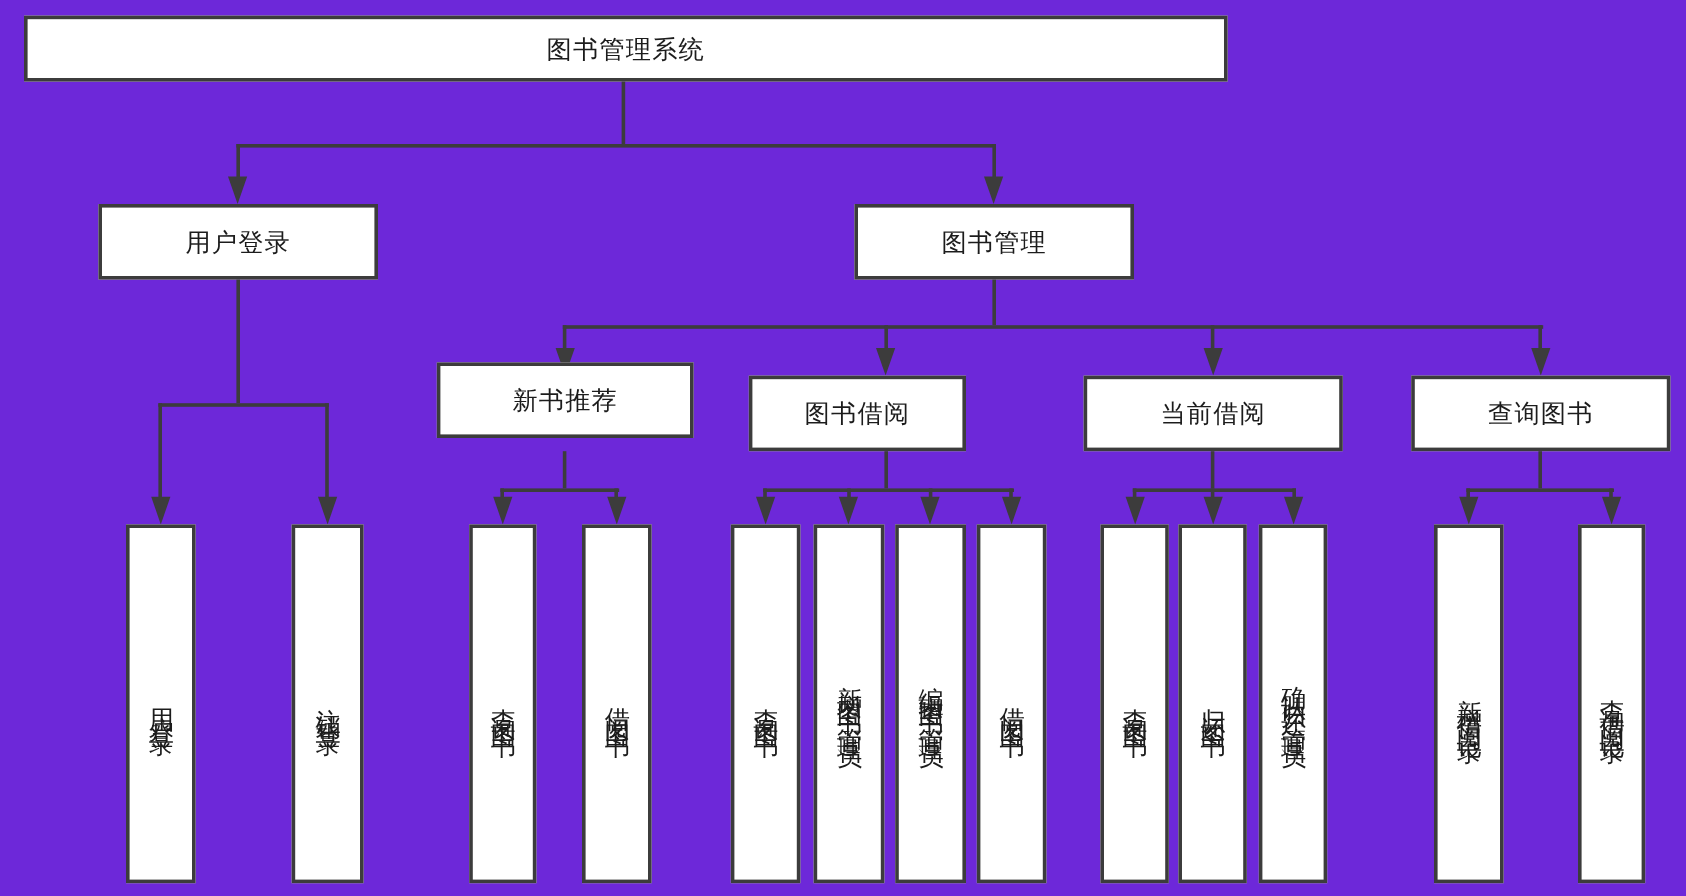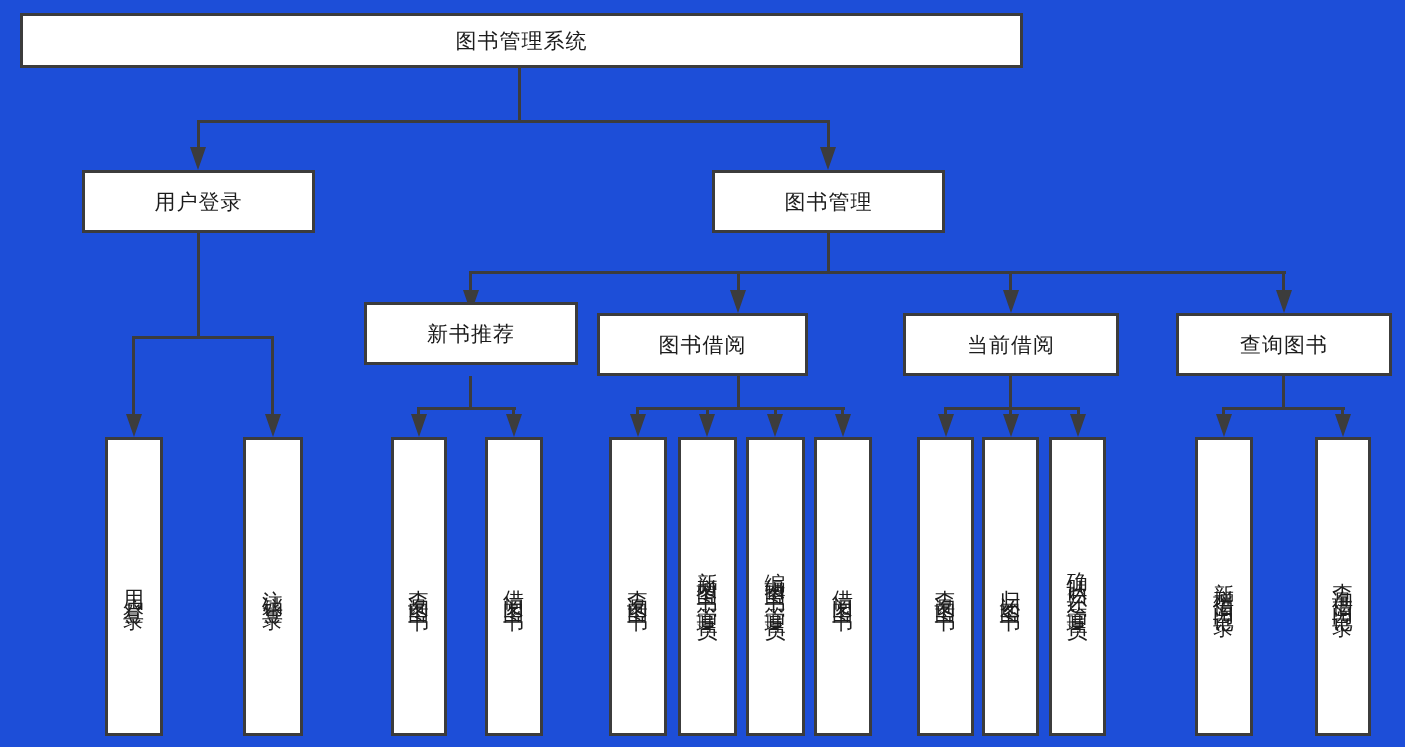--- a/index.html
+++ b/index.html
@@ -1,19 +1,19 @@
 <!DOCTYPE html>
 <html><head>
 <meta charset="utf-8">
 <style>
   html,body{margin:0;padding:0;background:#ffffff;}
   #stage{
     position:relative;
     width:1405px;height:747px;
-    background:#1d4ed8;
+    background:#6d28d9;
     font-family:"Liberation Sans","DejaVu Sans",sans-serif;
     overflow:hidden;
     text-align:center;
   }
   .box{
     position:absolute;
     box-sizing:border-box;
     border:3px solid #3c3c3c;
     background:#ffffff;
     display:flex;
@@ -86,21 +86,21 @@
   <div class="vl" style="left:737px;top:271px;height:22px"></div>
   <div class="ar" style="left:730px;top:290px"></div>
   <div class="vl" style="left:1009px;top:271px;height:22px"></div>
   <div class="ar" style="left:1003px;top:290px"></div>
   <div class="vl" style="left:1282px;top:271px;height:22px"></div>
   <div class="ar" style="left:1276px;top:290px"></div>
 
   <div class="box" style="left:364px;top:302px;width:214px;height:63px">
     <span>新书推荐</span>
   </div>
-  <div class="box" style="left:597px;top:313px;width:211px;height:63px">
+  <div class="box" style="left:624px;top:313px;width:181px;height:63px">
     <span>图书借阅</span>
   </div>
   <div class="box" style="left:903px;top:313px;width:216px;height:63px">
     <span>当前借阅</span>
   </div>
   <div class="box" style="left:1176px;top:313px;width:216px;height:63px">
     <span>查询图书</span>
   </div>
 
   <div class="vl" style="left:469px;top:376px;height:31px"></div>

